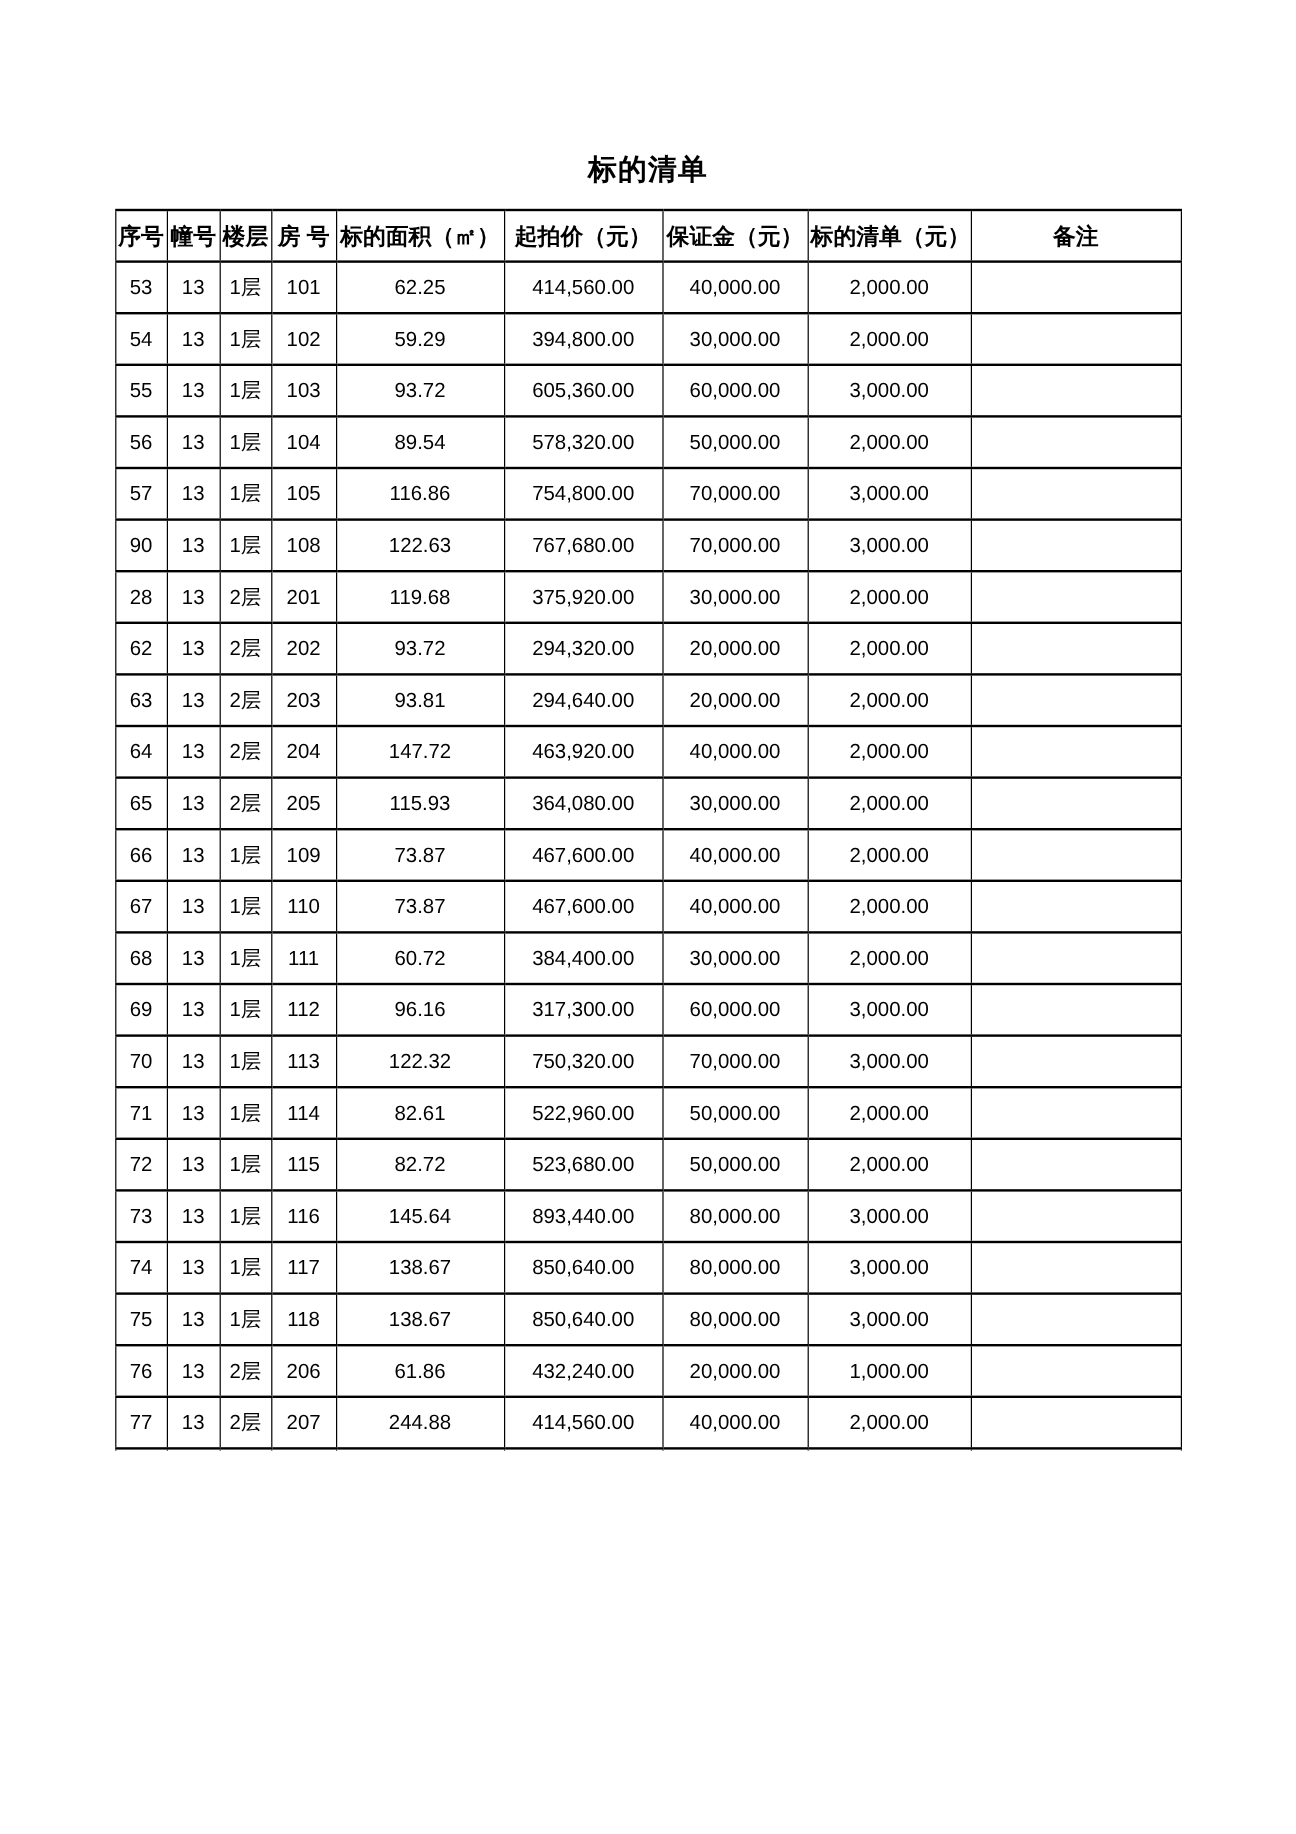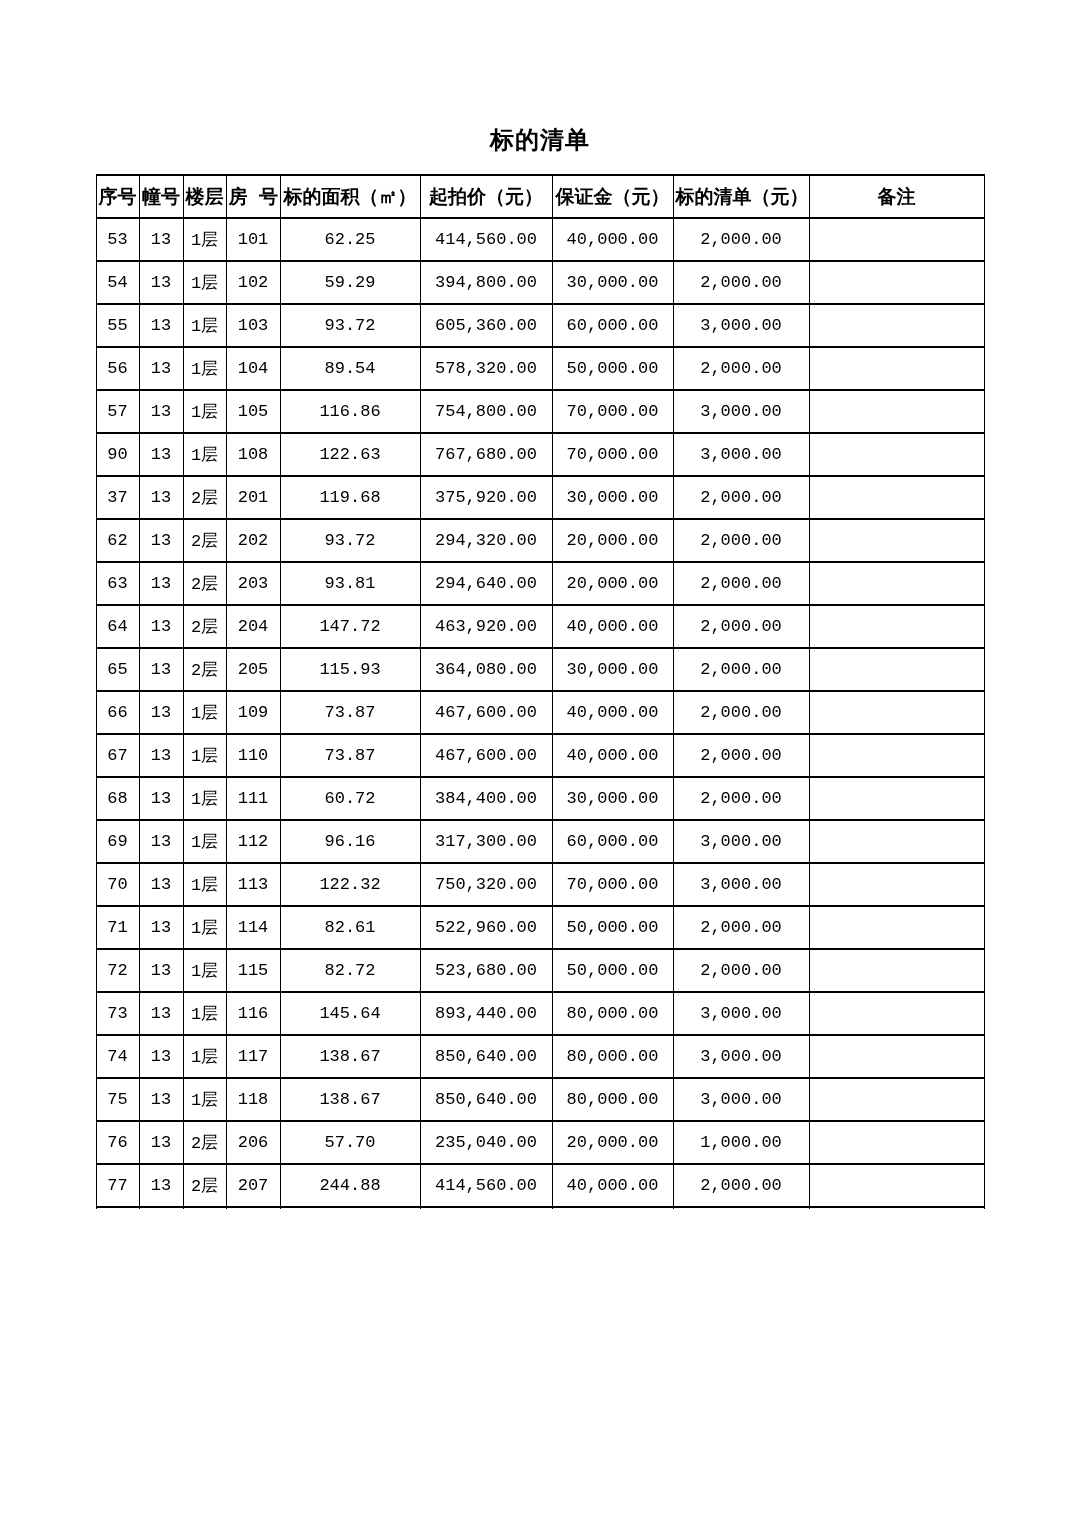--- a/index.html
+++ b/index.html
@@ -6,21 +6,21 @@
     margin: 0;
     padding: 0;
     background: #ffffff;
   }
   .page {
     width: 1080px;
     height: 1209px;
     background: #ffffff;
     box-sizing: border-box;
     padding-top: 126px;
-    font-family: Liberation Mono, monospace;
+    font-family: Liberation Sans, sans-serif;
     color: #000000;
     overflow: hidden;
   }
   .title {
     margin: 0 0 7px 0;
     text-align: center;
     font-size: 24px;
     font-weight: bold;
     line-height: 32px;
     letter-spacing: 1px;
@@ -146,21 +146,21 @@
           <td>13</td>
           <td>1层</td>
           <td>108</td>
           <td>122.63</td>
           <td>767,680.00</td>
           <td>70,000.00</td>
           <td>3,000.00</td>
           <td></td>
         </tr>
         <tr>
-          <td>37</td>
+          <td>28</td>
           <td>13</td>
           <td>2层</td>
           <td>201</td>
           <td>119.68</td>
           <td>375,920.00</td>
           <td>30,000.00</td>
           <td>2,000.00</td>
           <td></td>
         </tr>
         <tr>
@@ -315,22 +315,22 @@
           <td>850,640.00</td>
           <td>80,000.00</td>
           <td>3,000.00</td>
           <td></td>
         </tr>
         <tr>
           <td>76</td>
           <td>13</td>
           <td>2层</td>
           <td>206</td>
-          <td>57.70</td>
-          <td>235,040.00</td>
+          <td>61.86</td>
+          <td>432,240.00</td>
           <td>20,000.00</td>
           <td>1,000.00</td>
           <td></td>
         </tr>
         <tr>
           <td>77</td>
           <td>13</td>
           <td>2层</td>
           <td>207</td>
           <td>244.88</td>

